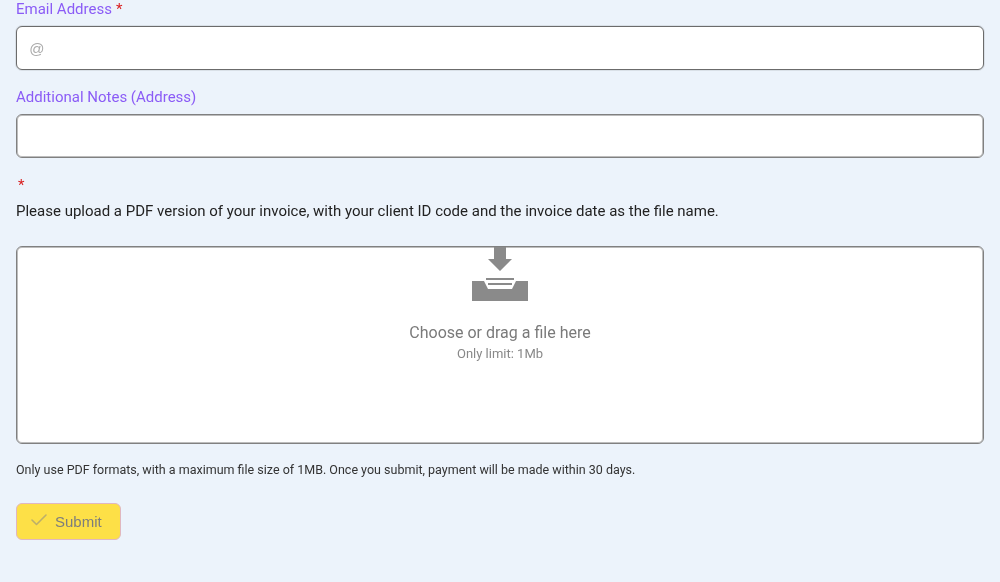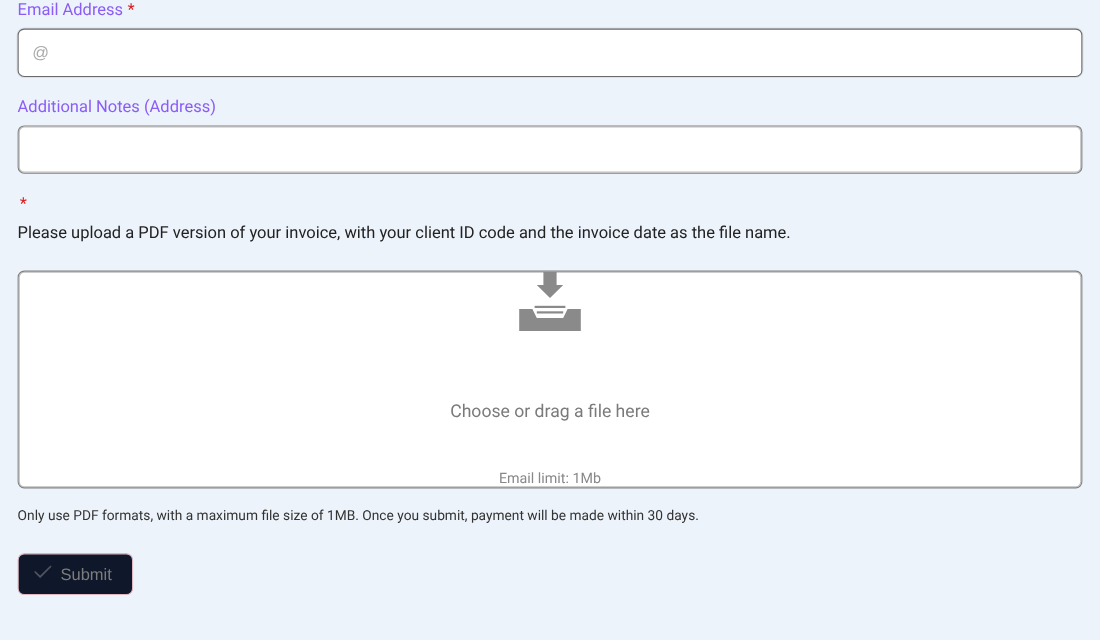--- a/index.html
+++ b/index.html
@@ -64,21 +64,21 @@
     .upload-area {
       width: 100%;
       height: 198px;
       border: 1px solid #808080;
       border-radius: 6px;
       box-shadow: inset 0 0 0 1px #bdbdbd;
       background: #fff;
       display: flex;
       flex-direction: column;
       align-items: center;
-      justify-content: space-between;
+      justify-content: flex-start;
       cursor: pointer;
     }
     .upload-icon {
       margin-bottom: 14px;
     }
     .upload-text {
       font-size: 16px;
       color: #7a7a7a;
     }
     .upload-subtext {
@@ -93,21 +93,21 @@
     }
     .submit-row {
       margin-top: 26px;
     }
     .submit-btn {
       display: inline-flex;
       align-items: center;
       gap: 8px;
       padding: 9px 18px 9px 14px;
       border: 1px solid #e0b7c0;
-      background: #0f172a;
+      background: #fde047;
       border-radius: 6px;
       color: #7d7d7d;
       font-size: 15px;
       cursor: not-allowed;
     }
     .submit-btn svg {
       opacity: 0.55;
     }
     .email-wrapper {
       position: relative;
@@ -145,21 +145,21 @@
       <svg width="68" height="58" viewBox="0 0 68 58" fill="none">
 
         <path d="M34 0 L34 18 M34 24 L22 12 L28 12 L28 0 L40 0 L40 12 L46 12 Z" fill="#8a8a8a"></path>
 
         <path d="M6 34 L6 54 L62 54 L62 34 L50 34 L46 42 L22 42 L18 34 Z" fill="#8a8a8a"></path>
         <rect x="20" y="31" width="28" height="2" fill="#8a8a8a"></rect>
         <rect x="22" y="36" width="24" height="2" fill="#8a8a8a"></rect>
       </svg>
     </div>
     <div class="upload-text">Choose or drag a file here</div>
-    <div class="upload-subtext">Email limit: 1Mb</div>
+    <div class="upload-subtext">Only limit: 1Mb</div>
   </div>
   <div class="footer-note">Only use PDF formats, with a maximum file size of 1MB. Once you submit, payment will be made within 30 days.</div>
 </div>
 
 <div class="submit-row">
   <button class="submit-btn" disabled="">
     <span>
       <svg width="16" height="14" viewBox="0 0 16 14">
         <path d="M1 7 L5.5 11.5 L15 2" stroke="#888" stroke-width="1.6" fill="none" stroke-linecap="round" stroke-linejoin="round"></path>
       </svg>

